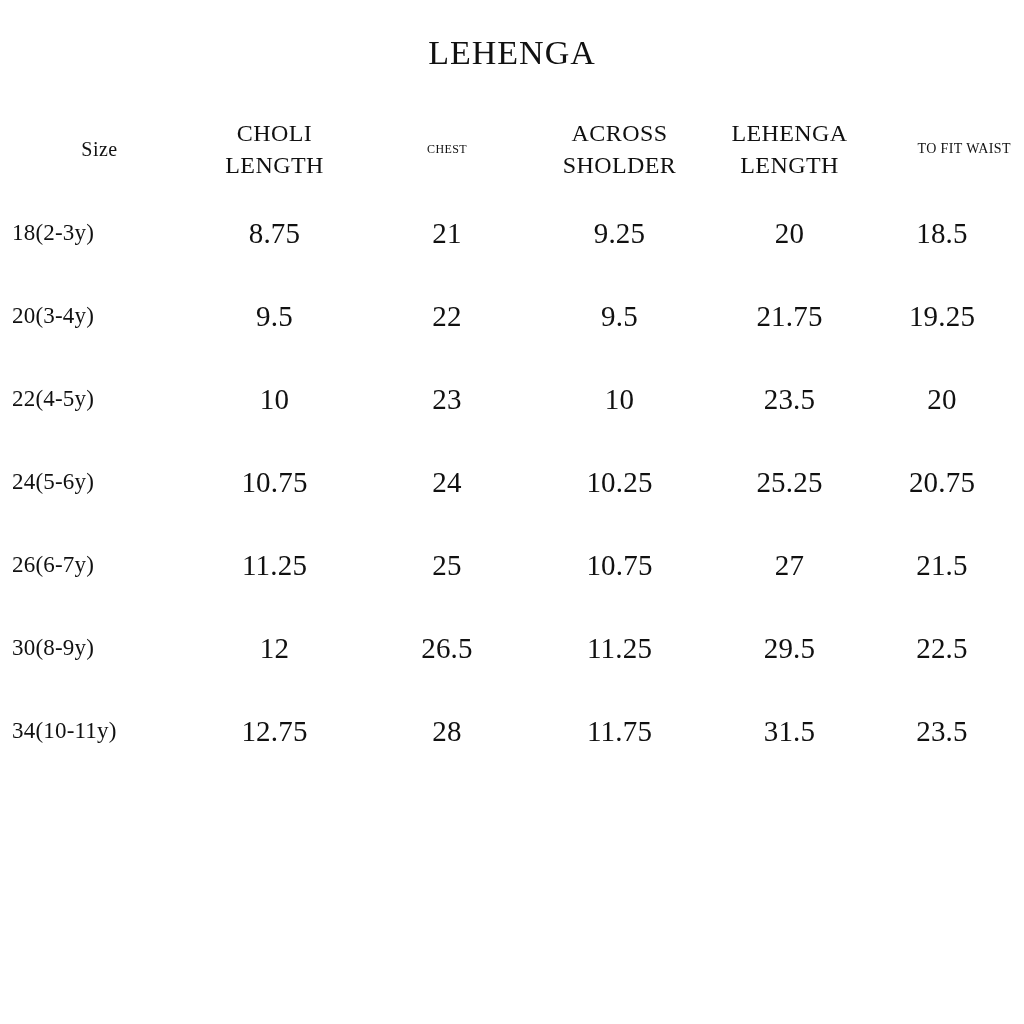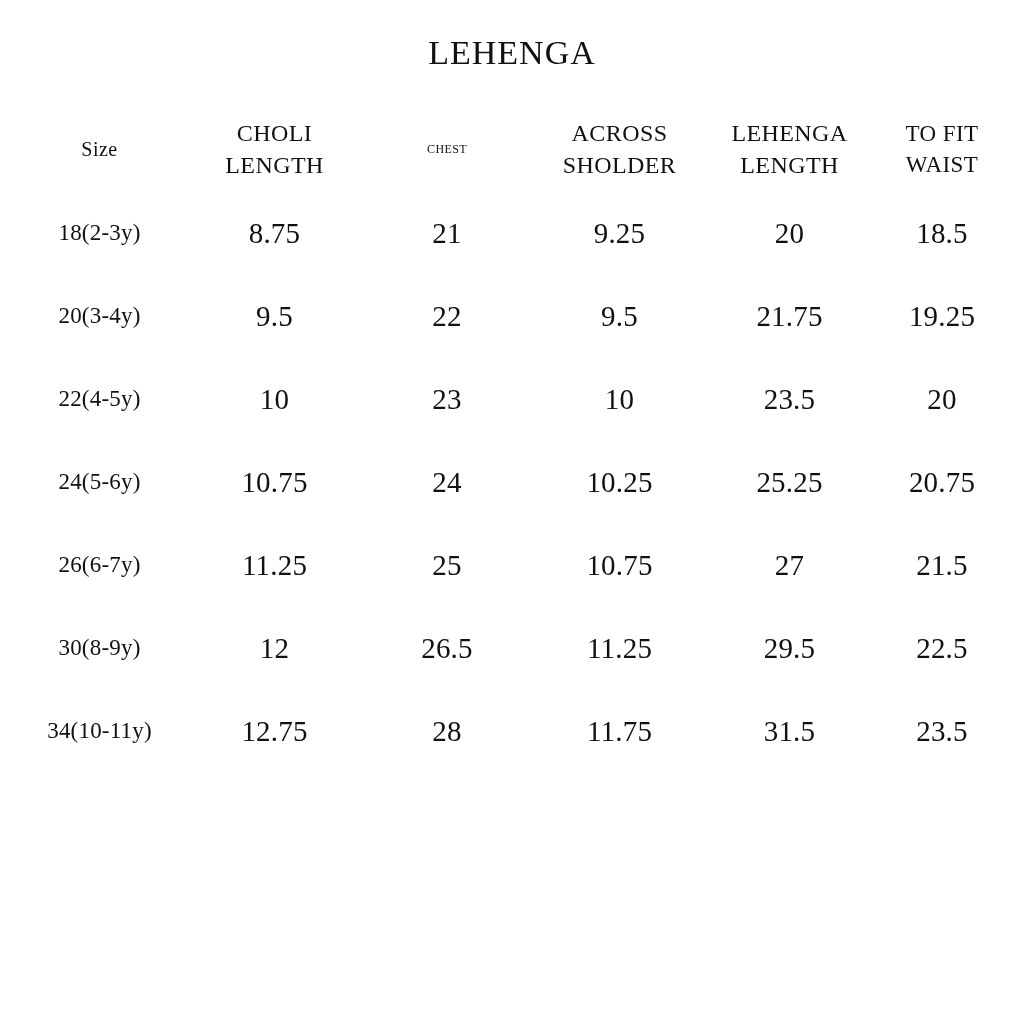--- a/index.html
+++ b/index.html
@@ -49,35 +49,36 @@
     font-size: 24px;
     line-height: 1.35;
     padding-bottom: 10px;
     letter-spacing: 0.4px;
   }
   table.size-chart thead th.col-size {
     font-size: 20px;
     letter-spacing: 0.5px;
   }
   table.size-chart thead th.col-waist {
-    font-size: 23px;
+    font-size: 14px;
     letter-spacing: 0.4px;
+    text-align: right;
   }
   table.size-chart thead th.col-chest {
     font-size: 12px;
   }
   table.size-chart tbody td {
     font-size: 29px;
     height: 83px;
     padding: 0;
     letter-spacing: 0.2px;
   }
   table.size-chart tbody td.cell-size {
     font-size: 23px;
-    text-align: center;
+    text-align: left;
   }
   
   col.c0 { width: 175px; }
   col.c1 { width: 175px; }
   col.c2 { width: 170px; }
   col.c3 { width: 175px; }
   col.c4 { width: 165px; }
   col.c5 { width: 140px; }
 </style>
 </head>

